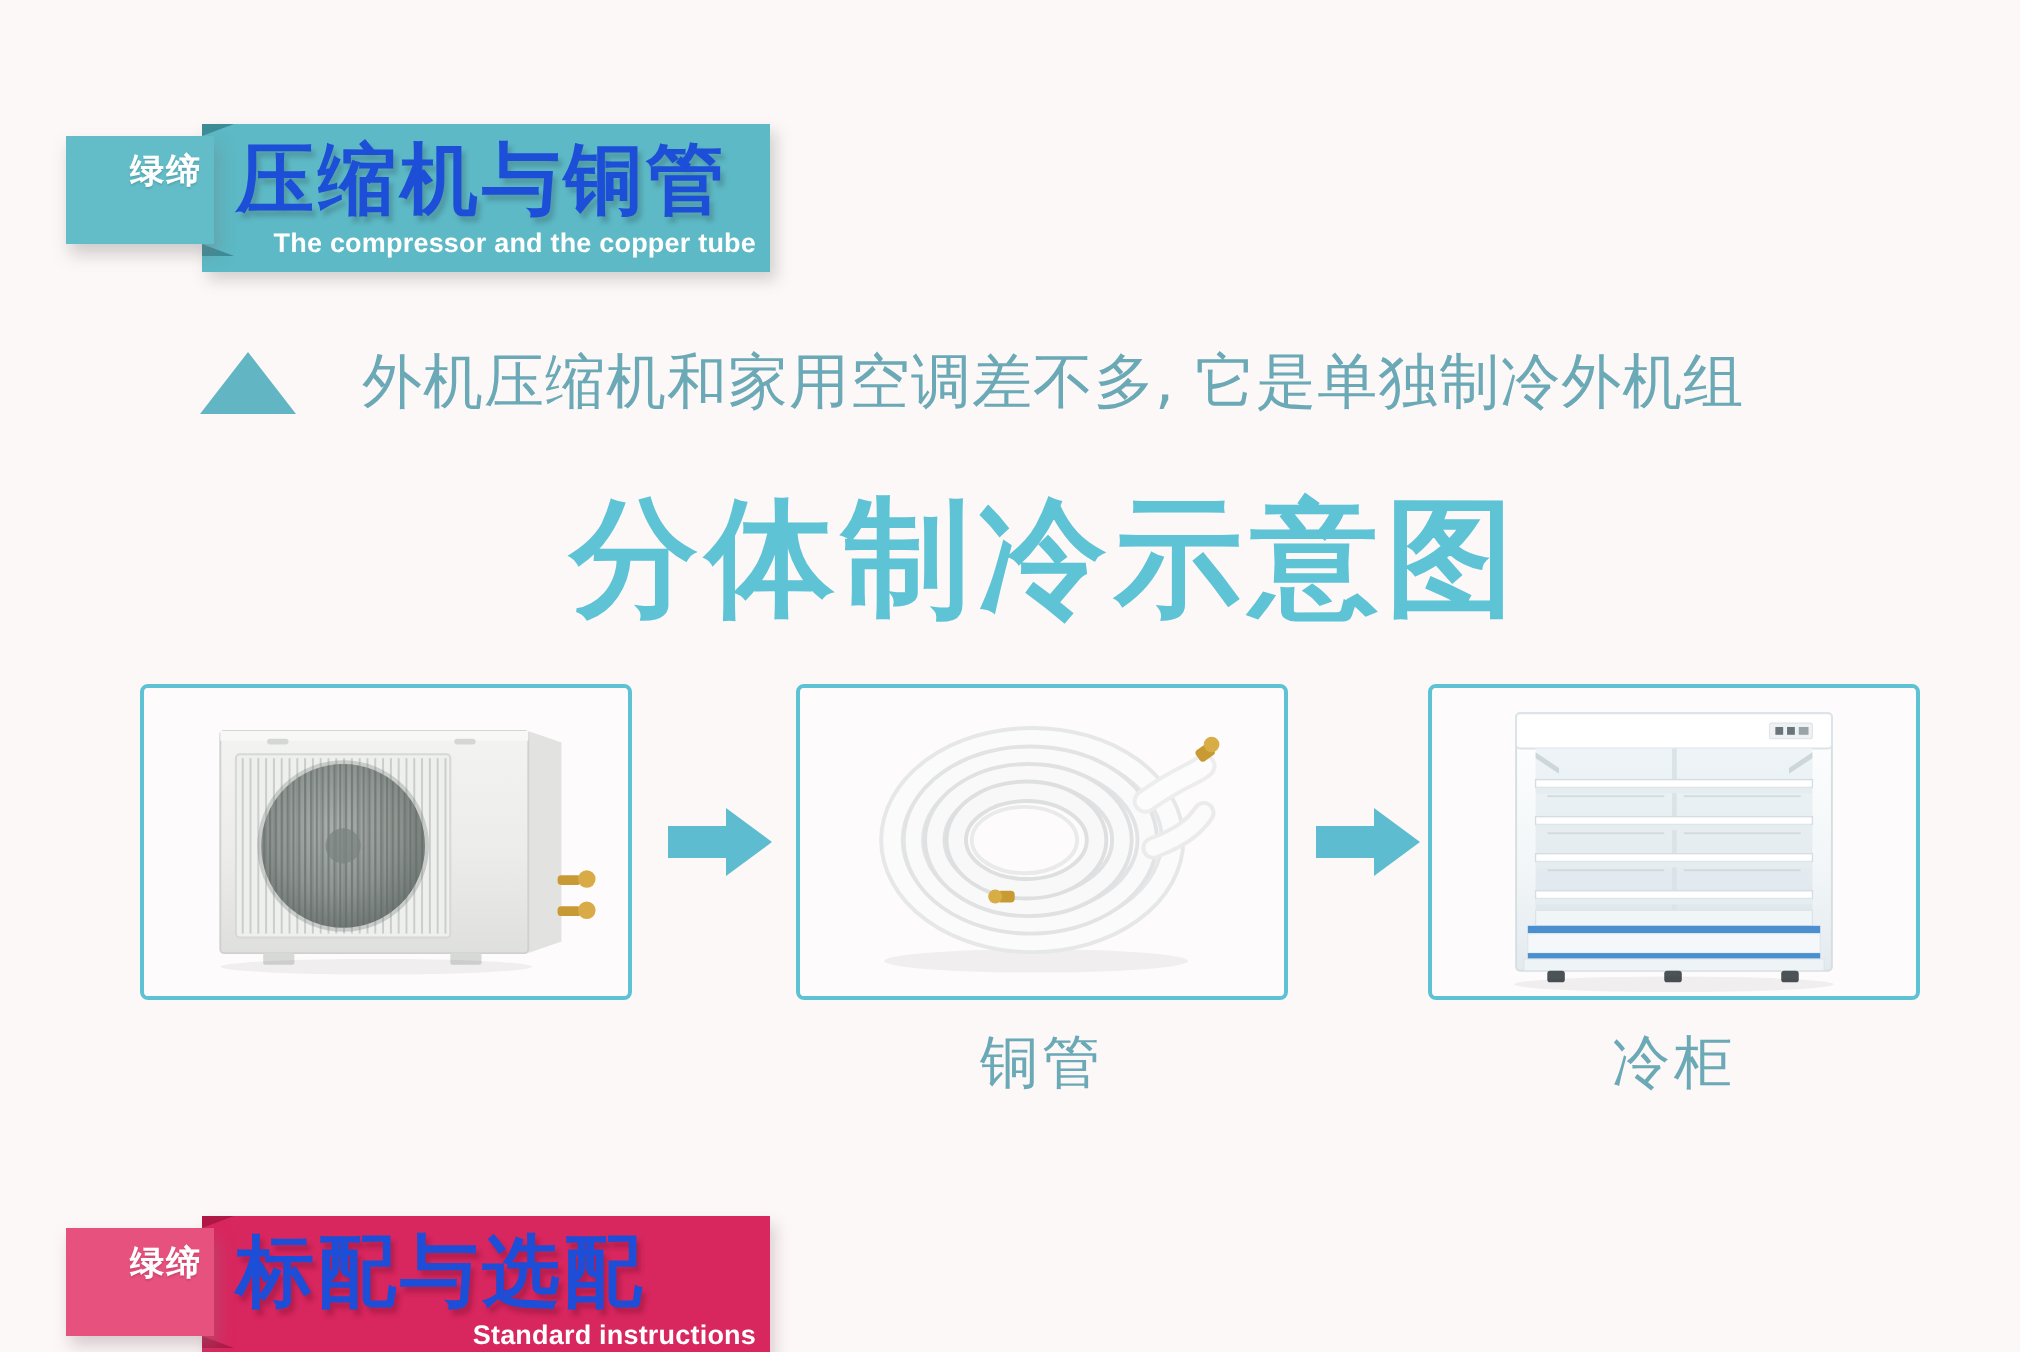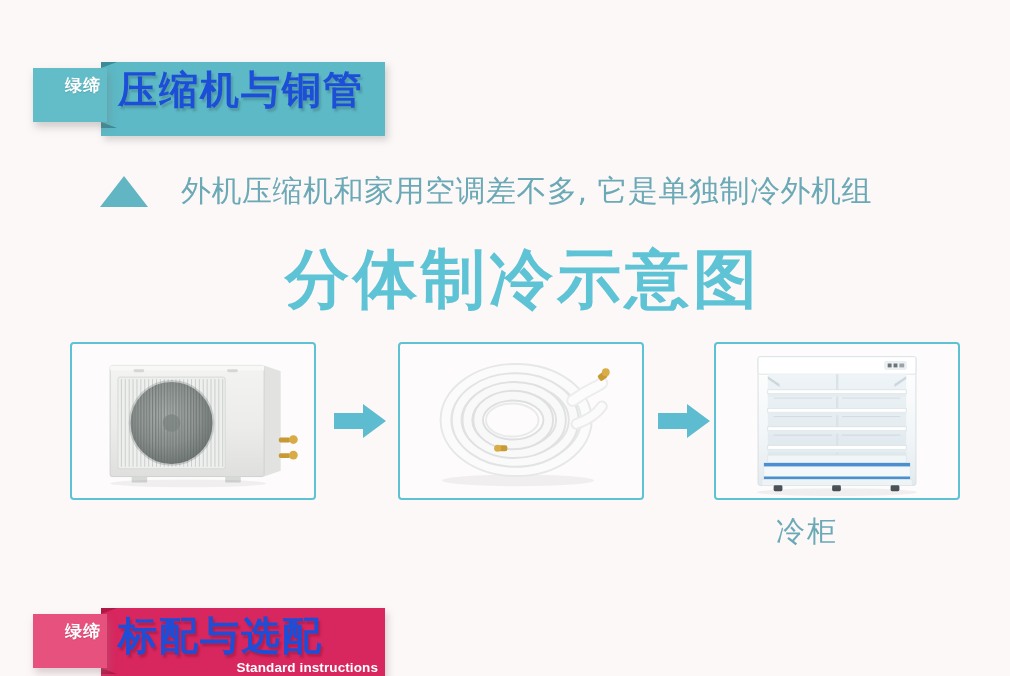--- a/index.html
+++ b/index.html
@@ -184,21 +184,21 @@
     top: 0;
     width: 246px;
     text-align: center;
     color: #6ba9b6;
     font-size: 29px;
     letter-spacing: 2px;
     font-family: "DejaVu Sans", "Liberation Sans", sans-serif;
   }
   .cap-1 { left: 70px; }
   .cap-2 { left: 398px; }
-  .cap-3 { left: 684px; }
+  .cap-3 { left: 714px; }
 
   
   .ribbon-pink {
     position: absolute;
     left: 33px;
     top: 608px;
     height: 74px;
     width: 352px;
   }
   .ribbon-pink .ribbon-body {
@@ -223,20 +223,21 @@
 </head>
 <body>
 
 <div class="ribbon">
   <div class="ribbon-body"></div>
   <div class="ribbon-fold"></div>
   <div class="ribbon-fold2"></div>
   <div class="ribbon-tab"></div>
   <div class="ribbon-tab-label">绿缔</div>
   <div class="ribbon-title">压缩机与铜管</div>
+  <div class="ribbon-sub">The compressor and the copper tube</div>
 </div>
 
 <div class="bullet-row">
   <div class="bullet-tri"></div>
   <div class="bullet-text">外机压缩机和家用空调差不多, 它是单独制冷外机组</div>
 </div>
 
 <div class="big-title">分体制冷示意图</div>
 
 <div class="diagram">
@@ -432,20 +433,21 @@
 
       <rect x="58" y="145" width="9" height="6" rx="1.5" fill="#4c5357"></rect>
       <rect x="118" y="145" width="9" height="6" rx="1.5" fill="#4c5357"></rect>
       <rect x="178" y="145" width="9" height="6" rx="1.5" fill="#4c5357"></rect>
       <ellipse cx="123" cy="152" rx="82" ry="4" fill="#000" opacity="0.05"></ellipse>
     </svg>
   </div>
 </div>
 
 <div class="captions">
+  <div class="caption cap-2">铜管</div>
   <div class="caption cap-3">冷柜</div>
 </div>
 
 <div class="ribbon ribbon-pink">
   <div class="ribbon-body"></div>
   <div class="ribbon-fold"></div>
   <div class="ribbon-fold2"></div>
   <div class="ribbon-tab"></div>
   <div class="ribbon-tab-label">绿缔</div>
   <div class="ribbon-title">标配与选配</div>

